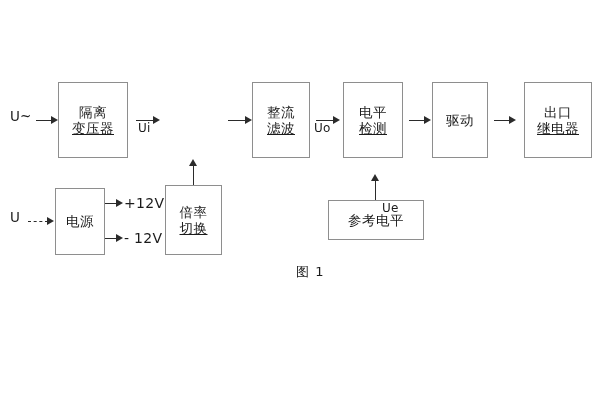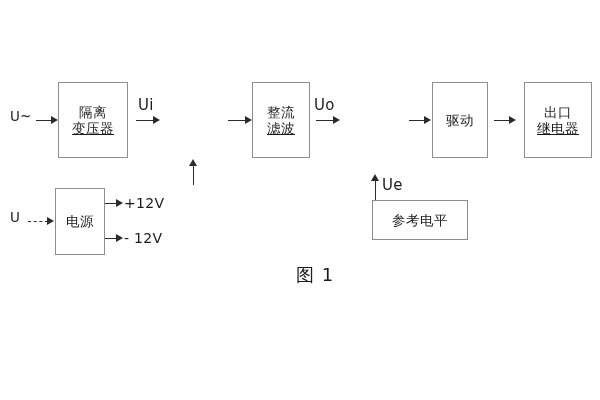--- a/index.html
+++ b/index.html
@@ -35,26 +35,26 @@
   .blk .ln + .ln { margin-top: 1px; text-decoration: underline; }
 
   
   .lbl {
     position: absolute;
     color: #1b1b1b;
     font-size: 13.5px;
     line-height: 1;
     white-space: nowrap;
   }
-  .lbl.sig { font-size: 15px; letter-spacing: 0.3px; }
+  .lbl.sig { font-size: 12px; letter-spacing: 0.3px; margin-top: 24px; }
   .lbl.rail { font-size: 14px; letter-spacing: 0.3px; }
   .caption {
     position: absolute;
     color: #1b1b1b;
-    font-size: 18px;
+    font-size: 13px;
     letter-spacing: 1px;
     white-space: nowrap;
   }
 
   
   .hline {
     position: absolute;
     height: 0;
     border-top: 1.3px solid #2b2b2b;
   }
@@ -107,20 +107,24 @@
 
   <div class="blk" style="left:252px; top:82px; width:58px; height:76px;">
     <span class="ln">整流</span>
     <span class="ln">滤波</span>
   </div>
 
   <div class="lbl sig" style="left:314px; top:98px;">Uo</div>
   <div class="hline" style="left:316px; top:120px; width:18px;"></div>
   <div class="arrow-r" style="left:333px; top:116px;"></div>
 
+  <div class="blk" style="left:343px; top:82px; width:60px; height:76px;">
+    <span class="ln">电平</span>
+    <span class="ln">检测</span>
+  </div>
 
   <div class="hline" style="left:409px; top:120px; width:16px;"></div>
   <div class="arrow-r" style="left:424px; top:116px;"></div>
 
   <div class="blk" style="left:432px; top:82px; width:56px; height:76px;text-align:right;">
     <span class="ln">驱动</span>
   </div>
 
   <div class="hline" style="left:494px; top:120px; width:16px;"></div>
   <div class="arrow-r" style="left:509px; top:116px;"></div>
@@ -139,25 +143,29 @@
   </div>
 
   <div class="hline" style="left:105px; top:203px; width:12px;"></div>
   <div class="arrow-r" style="left:116px; top:199px;"></div>
   <div class="lbl rail" style="left:124px; top:196px;">+12V</div>
 
   <div class="hline" style="left:105px; top:238px; width:12px;"></div>
   <div class="arrow-r" style="left:116px; top:234px;"></div>
   <div class="lbl rail" style="left:124px; top:231px;text-align:right;">- 12V</div>
 
+  <div class="blk" style="left:165px; top:185px; width:57px; height:70px;">
+    <span class="ln">倍率</span>
+    <span class="ln">切换</span>
+  </div>
 
   <div class="vline" style="left:193px; top:165px; height:20px;"></div>
   <div class="arrow-u" style="left:189px; top:159px;"></div>
 
-  <div class="blk" style="left:328px; top:200px; width:96px; height:40px;margin-left:44px;">
+  <div class="blk" style="left:328px; top:200px; width:96px; height:40px;">
     <span class="ln">参考电平</span>
   </div>
 
   <div class="vline" style="left:375px; top:180px; height:20px;"></div>
   <div class="arrow-u" style="left:371px; top:174px;"></div>
   <div class="lbl sig" style="left:382px; top:178px;">Ue</div>
 
   <div class="caption" style="left:296px; top:263px;">图 1</div>
 
 </div>

